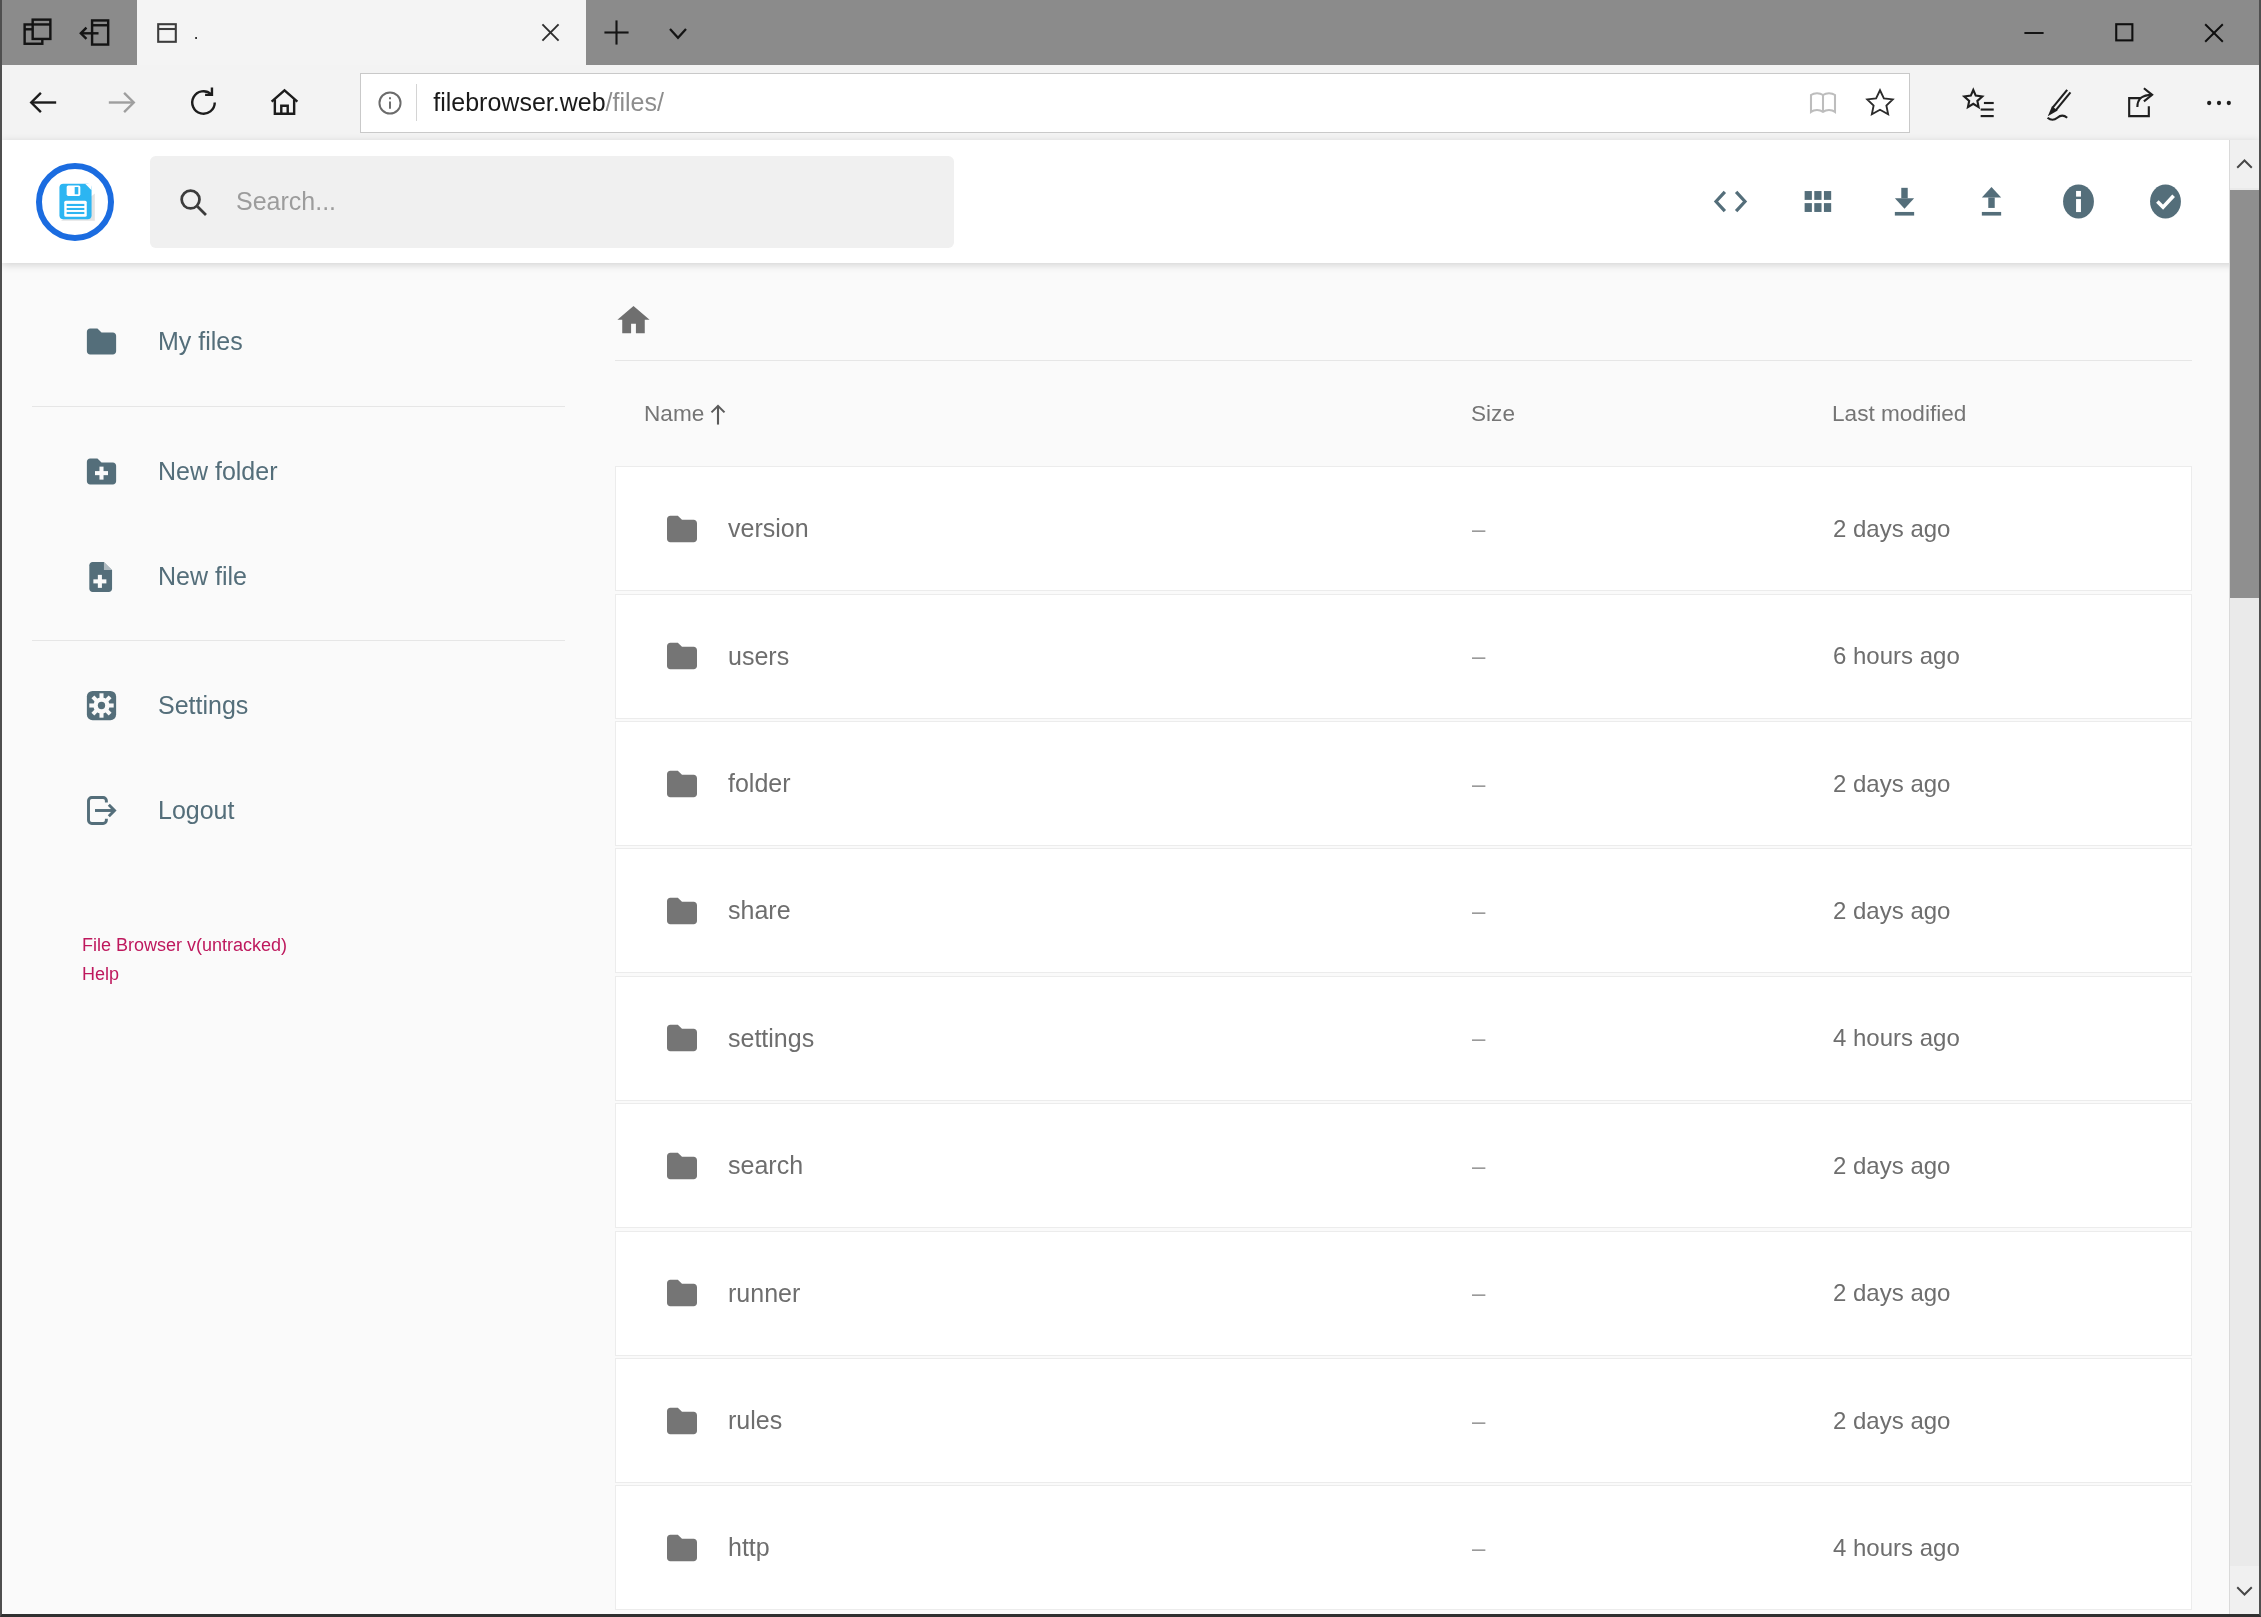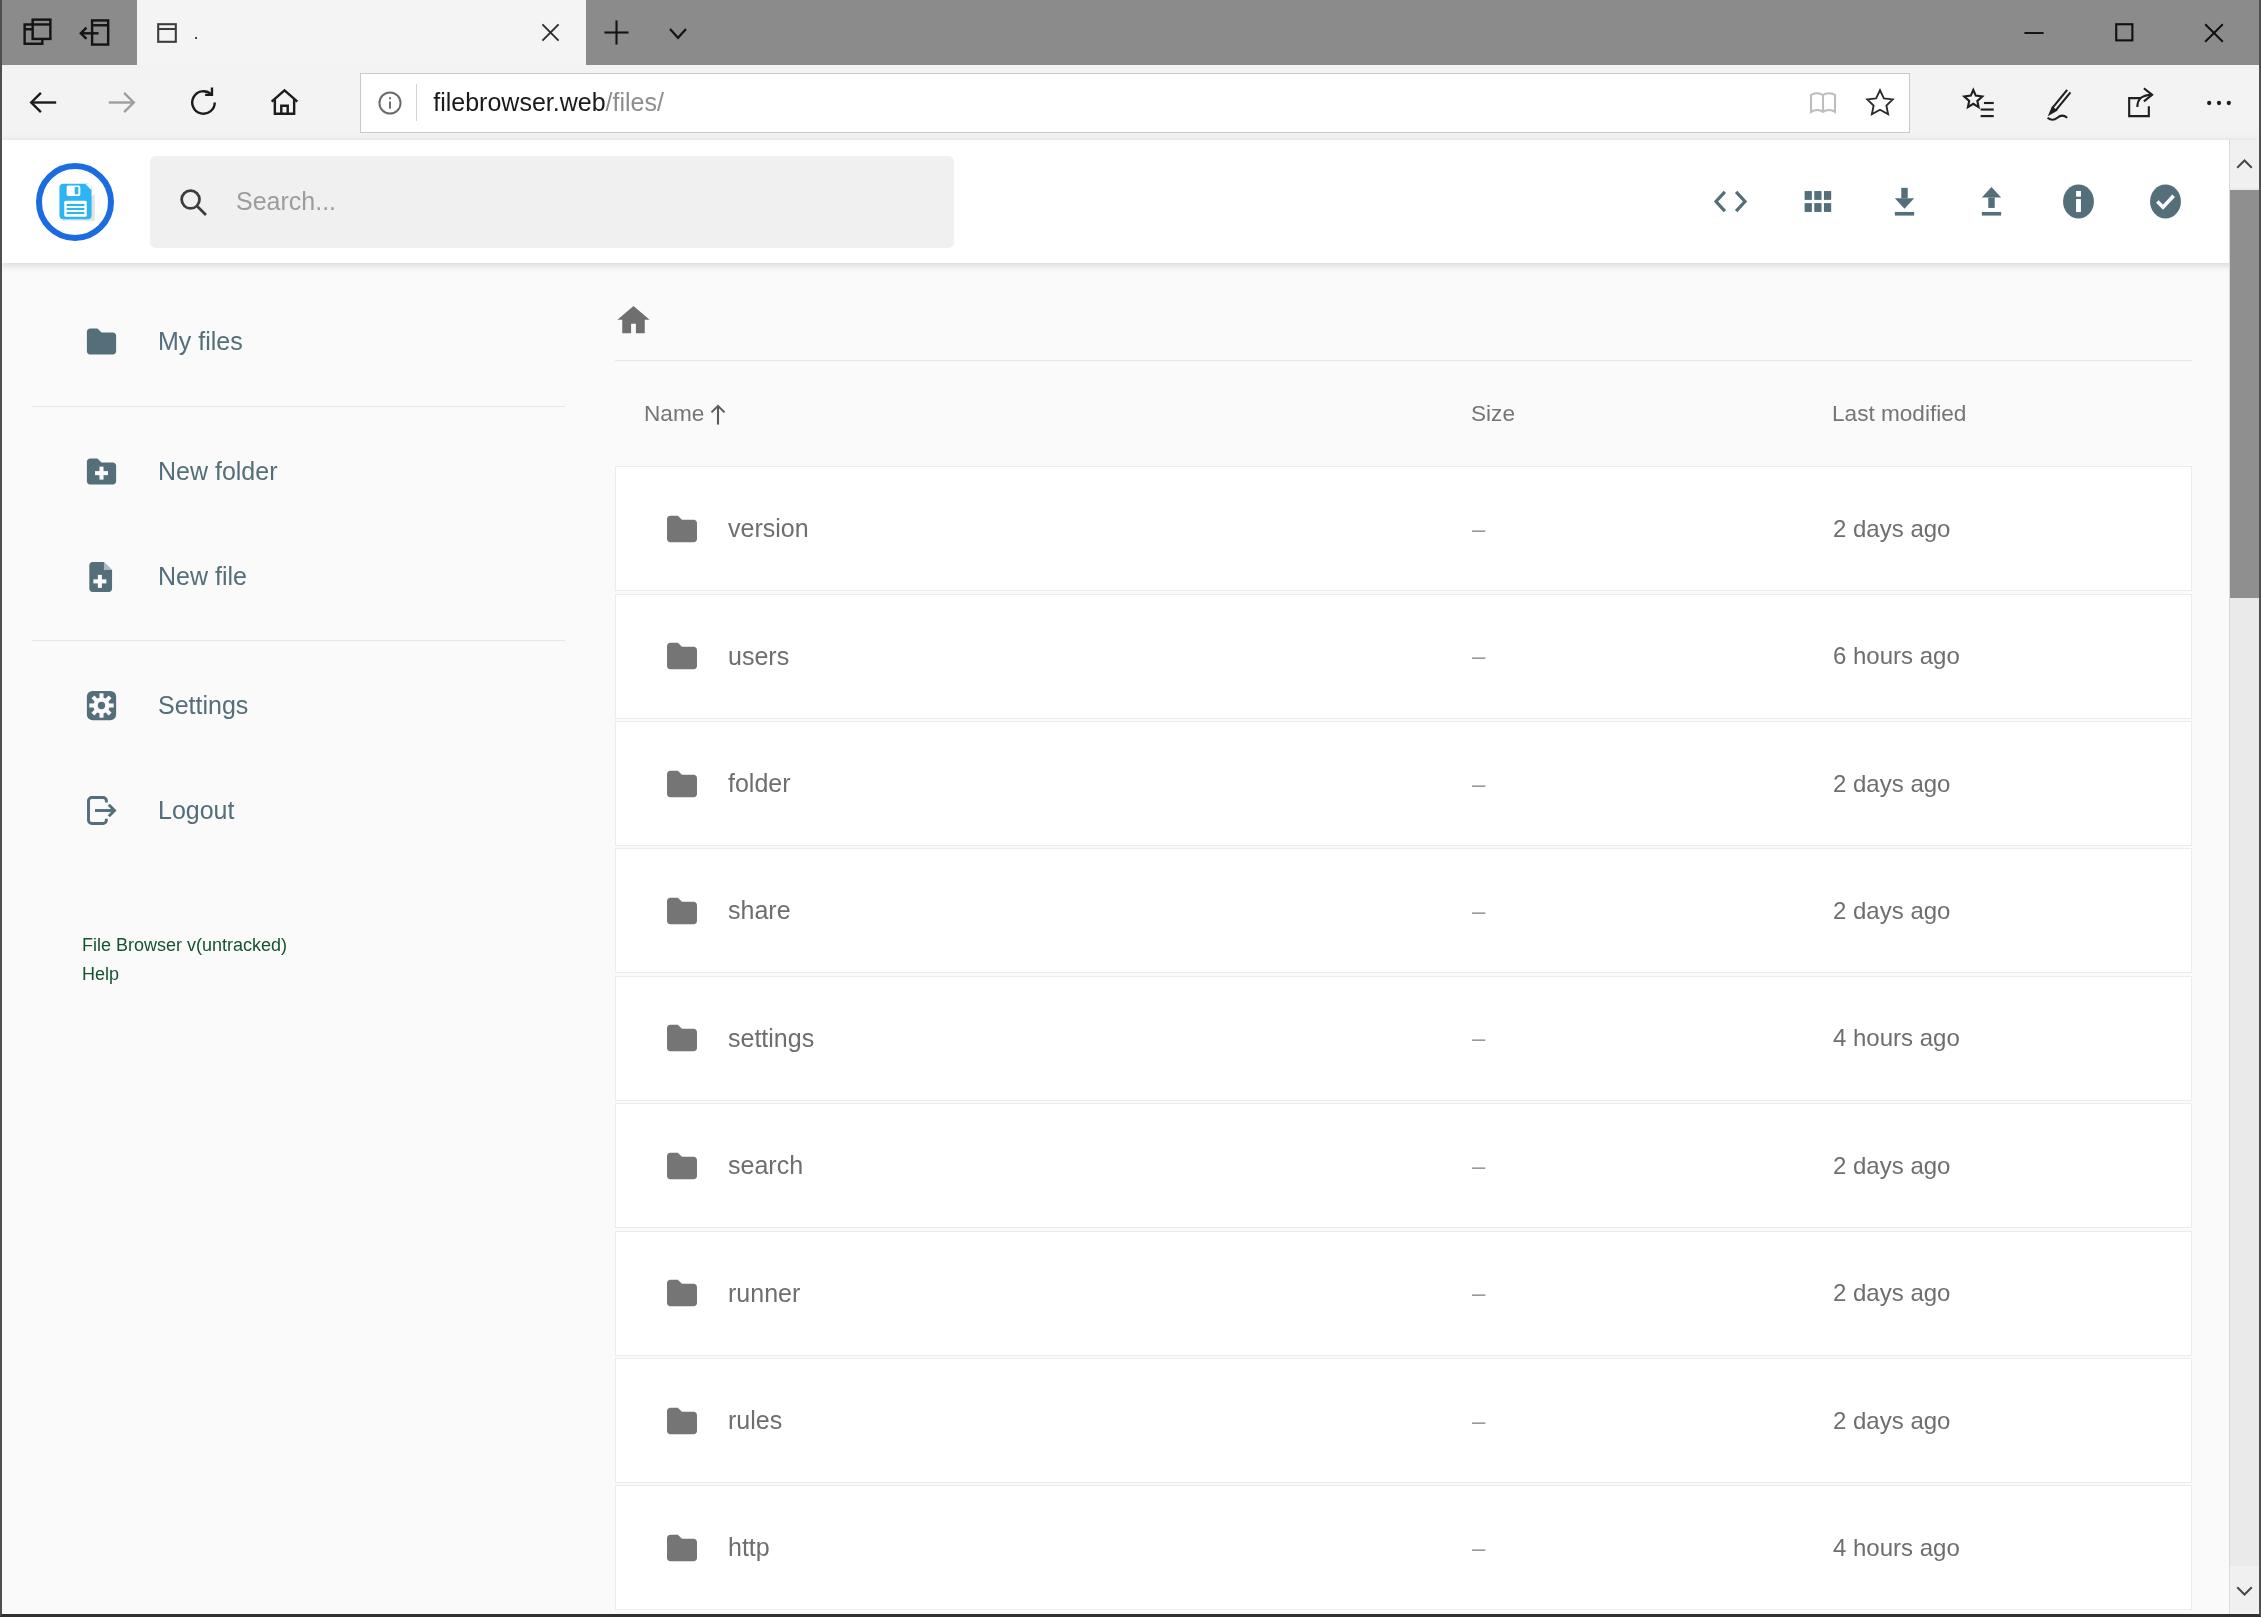--- a/index.html
+++ b/index.html
@@ -41,21 +41,21 @@
   .search-input{border:none;outline:none;background:transparent;font-size:25px;color:#701a75;flex:1;
     font-family:"Liberation Sans",sans-serif;}
   .search-input::placeholder{color:#9c9c9c;}
   .hdr-actions{margin-left:auto;margin-right:50px;display:flex;}
   .hdr-btn{width:87px;height:97px;display:flex;align-items:center;justify-content:center;color:#546e7a;}
   
   .content{position:absolute;top:262px;left:0;right:0;bottom:0;display:flex;background:#fafafa;padding-left:30px;}
   .sidebar{width:533px;flex:0 0 533px;padding-top:27.4px;box-sizing:border-box;}
   .side-item{height:105px;display:flex;align-items:center;gap:37px;padding-left:50px;font-size:25px;color:#546e7a;cursor:pointer;}
   .side-divider{height:1.6px;background:#e6e6e6;margin:11.3px 0;}
-  .side-footer{margin-top:68px;padding-left:50px;font-size:18px;color:#14532d;line-height:1.65;}
+  .side-footer{margin-top:68px;padding-left:50px;font-size:18px;color:#be185d;line-height:1.65;}
   .side-footer .help{display:block;width:max-content;}
   .main{flex:1;margin:0 67px 0 50px;padding-top:29px;min-width:0;}
   .home-row{height:58px;display:flex;align-items:center;color:#6f6f6f;}
   .main-rule{border:none;border-top:1.6px solid #e6e6e6;margin:11.3px 0 0 0;}
   .list-header{height:105px;display:grid;grid-template-columns:827px 361px 1fr;align-items:center;
     padding-left:29px;font-size:22.6px;font-weight:500;color:#757575;}
   .lh-name{display:flex;align-items:center;gap:1px;}
   .file-list{}
   .row{height:123px;background:#fff;border:1.6px solid #ececec;margin-bottom:2.4px;display:grid;
     grid-template-columns:810px 361px 1fr;align-items:center;padding-left:46px;cursor:pointer;}

